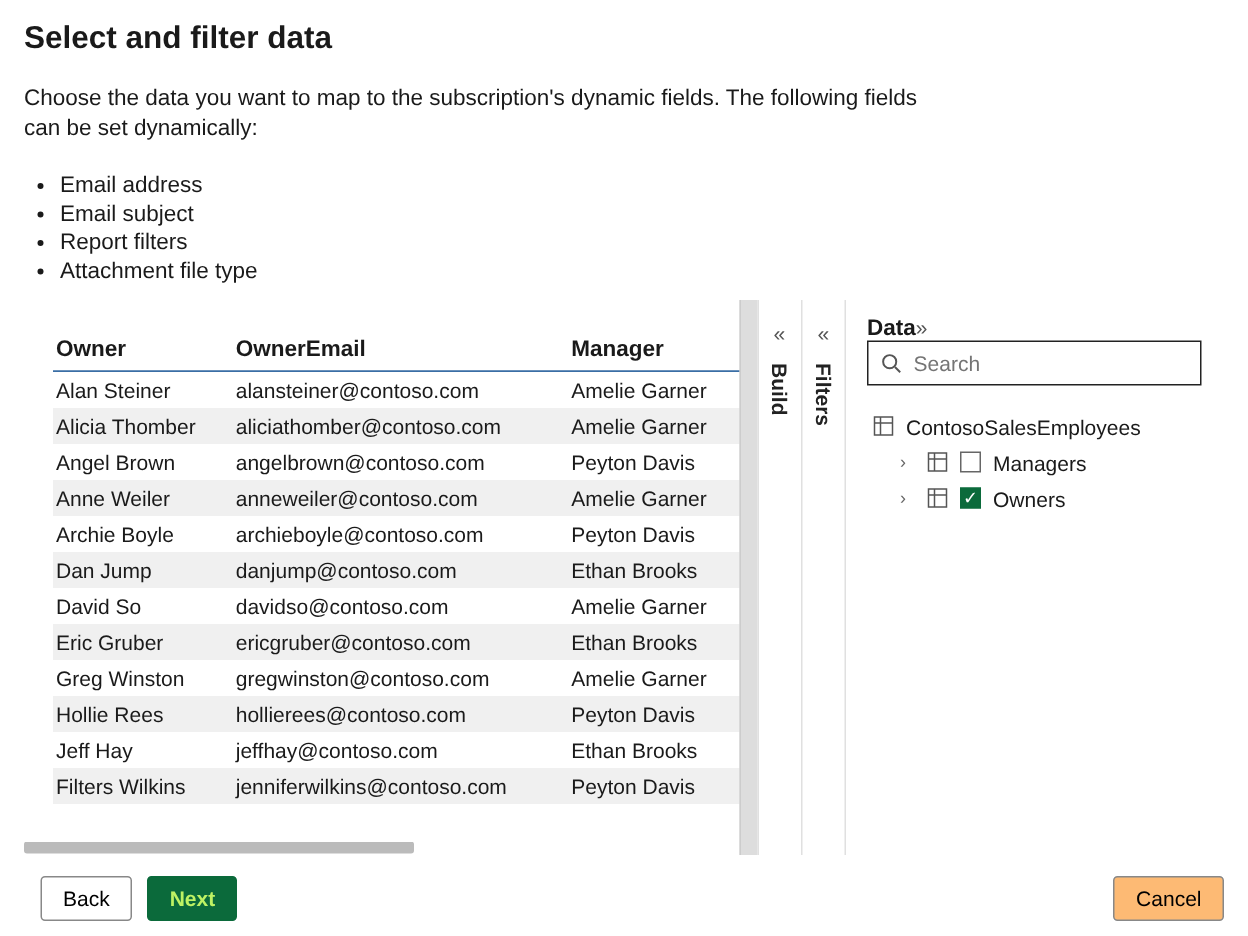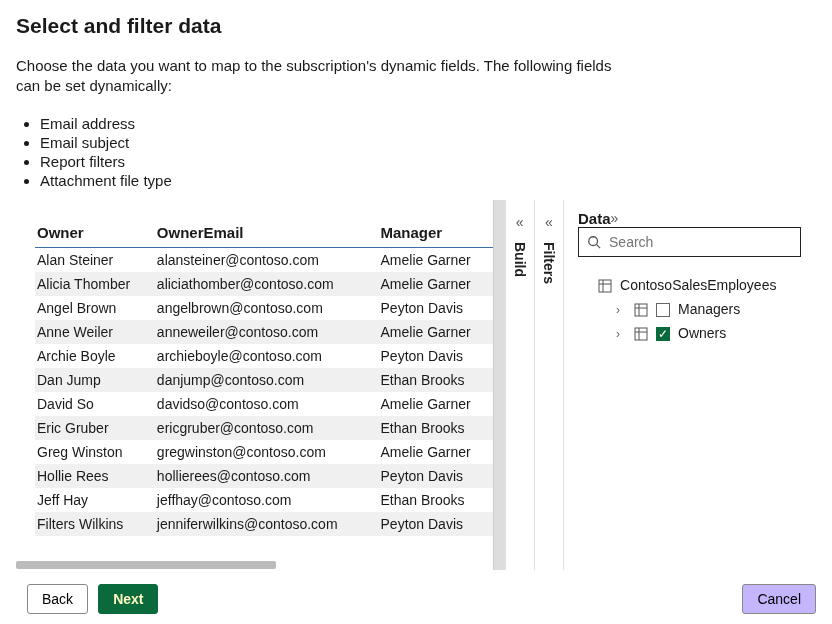--- a/index.html
+++ b/index.html
@@ -23,33 +23,33 @@
   .scroll-gutter { width:12px; background:#ddd; border-left:1px solid #ccc; }
   
   .data-panel { flex:1; border-left:1px solid #e0e0e0; padding:10px 14px 0 14px; }
   .dp-head { display:flex; align-items:center; }
   .dp-title { font-weight:600; font-size:15px; }
   .dp-collapse { font-size:14px; color:#555; cursor:pointer; }
   .search-wrap { margin-top:0; border:1px solid #222; display:flex; align-items:center; padding:5px 8px; }
   .search-ico svg { display:block; }
   .search-input { border:0; outline:none; font-size:14px; flex:1; margin-left:6px; color:#555; }
   .tree { margin-top:16px; font-size:14px; }
-  .tree-row { display:flex; align-items:flex-end; gap:8px; padding:4px 4px;margin-left:16px; }
+  .tree-row { display:flex; align-items:flex-start; gap:8px; padding:4px 4px; }
   .indent-1 { padding-left:22px; }
   .tbl-ico { display:inline-flex; }
   .tbl-ico svg { display:block; }
   .chev { display:inline-block; width:10px; color:#666; font-size:12px; cursor:pointer; }
   .chk { width:14px; height:14px; border:1px solid #666; display:inline-flex; align-items:center; justify-content:center; font-size:12px; color:#fff; }
   .chk.checked { background:#0b6a3b; border-color:#0b6a3b; }
   
   .footer { position:absolute; left:16px; right:16px; bottom:10px; display:flex; align-items:center;margin-left:11px; }
   .btn { font-size:14px; padding:6px 14px; border-radius:3px; cursor:pointer; }
   .btn-secondary { background:#fff; border:1px solid #888; }
-  .btn-primary { background:#0b6a3b; color:#fef9c3; border:1px solid #0b6a3b; margin-left:10px; font-weight:600; }
-  .btn-cancel { background:#c4b5fd; border:1px solid #888; margin-left:auto; }
+  .btn-primary { background:#0b6a3b; color:#bef264; border:1px solid #0b6a3b; margin-left:10px; font-weight:600; }
+  .btn-cancel { background:#fdba74; border:1px solid #888; margin-left:auto; }
   
   .hscroll { position:absolute; left:16px; bottom:55px; width:260px; height:8px; background:#bbb; border-radius:2px; }
 </style>
 </head>
 <body>
 
 <div class="page">
   <h1>Select and filter data</h1>
   <p class="intro">Choose the data you want to map to the subscription's dynamic fields. The following fields can be set dynamically:</p>
   <ul class="fields-list">

